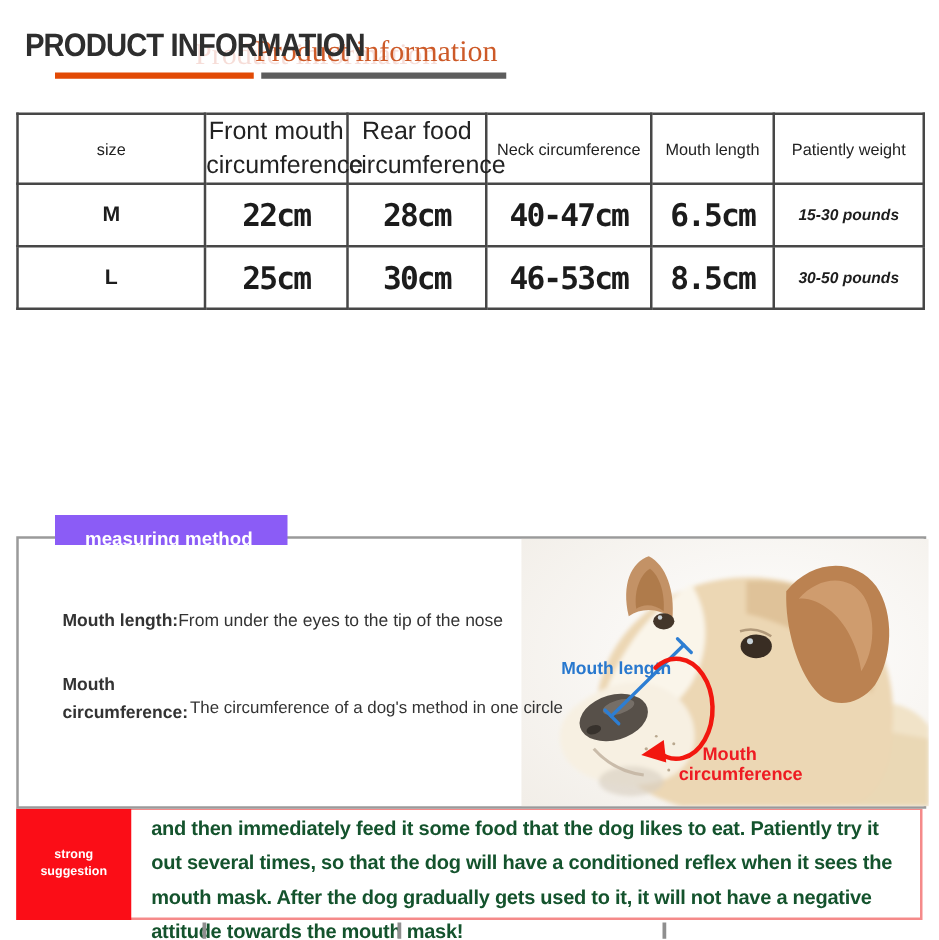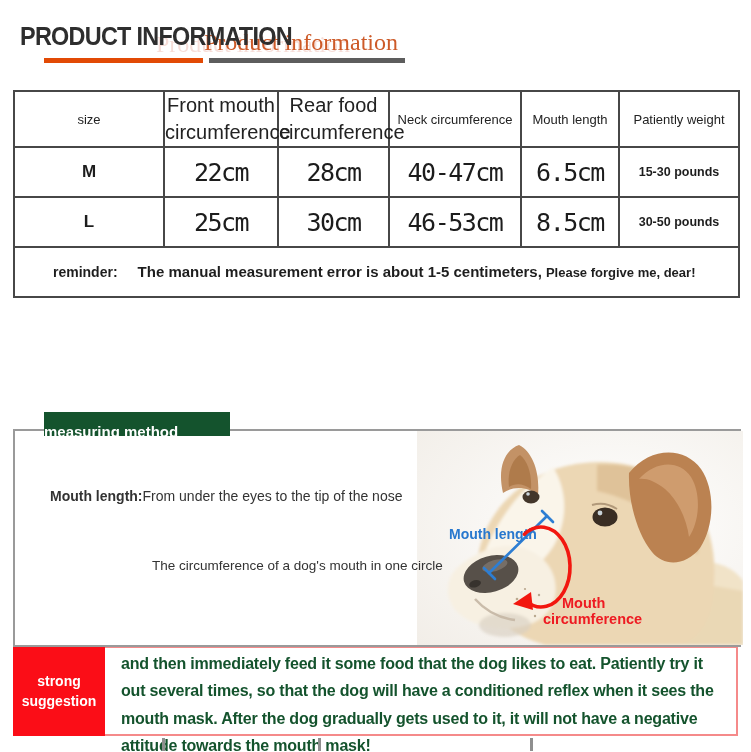--- a/index.html
+++ b/index.html
@@ -18,46 +18,46 @@
 
   
   table.size-table{position:absolute;left:13px;top:90px;width:725px;border-collapse:collapse;table-layout:fixed;}
   .size-table th,.size-table td{border:2px solid #474747;text-align:center;vertical-align:middle;padding:0;}
   .size-table th{font-weight:400;color:#222;height:47px;}
   .th-size{font-size:13px;border-radius:12px;}
   .th-wrap{font-size:20px;line-height:1.35;}
   .th-small{font-size:13px;}
   .size-table td{height:48px;}
   .cell-size{font-size:17px;font-weight:700;color:#1d1d1d;}
-  .cell-val{font-family:"DejaVu Sans Mono",monospace;font-weight:400;font-size:25px;letter-spacing:-1.5px;color:#1c1c1c;}
-  .cell-weight{font-size:12.5px;font-weight:700;color:#1d1d1d;}
+  .cell-val{font-family:"DejaVu Sans Mono",monospace;font-weight:700;font-size:25px;letter-spacing:-1.5px;color:#1c1c1c;}
+  .cell-weight{font-size:12.5px;font-weight:700;color:#1d1d1d;font-style:italic;}
   .reminder-cell{text-align:left !important;padding-left:38px !important;color:#1e1e1e;}
   .reminder-label{font-size:14px;font-weight:700;margin-right:20px;}
   .reminder-main{font-size:15px;font-weight:600;}
   .reminder-sub{font-size:13px;font-weight:600;margin-left:4px;}
 
   
   .measure-box{position:absolute;left:13px;top:429px;width:728px;height:218px;border:2px solid #9a9a9a;
                background:#fff;box-sizing:border-box;z-index:1;}
-  .measure-badge{position:absolute;left:44px;top:412px;width:186px;height:24px;background:#14532d;
-                 color:#fff;font-size:15px;font-weight:700;line-height:39px;
+  .measure-badge{position:absolute;left:44px;top:412px;width:186px;height:24px;background:#8b5cf6;
+                 color:#fff;font-size:15px;font-weight:700;line-height:39px;padding-left:24px;
                  box-sizing:border-box;z-index:4;}
   .ml-line{position:absolute;left:50px;top:488px;font-size:14px;color:#333;z-index:3;white-space:nowrap;}
   .ml-label{font-weight:600;}
   .mc-label{position:absolute;left:50px;top:536px;width:106px;font-size:14px;font-weight:600;color:#333;
             line-height:22px;z-index:3;}
   .mc-text{position:absolute;left:152px;top:558px;font-size:13.5px;color:#333;z-index:3;white-space:nowrap;}
   .dog-photo{position:absolute;left:417px;top:431px;width:326px;height:214px;z-index:2;}
 
   
   .sugg-box{position:absolute;left:13px;top:646px;width:725px;height:90px;border:2px solid #f58a8a;
             background:#fff;box-sizing:border-box;}
   .sugg-badge{position:absolute;left:-2px;top:-2px;bottom:-2px;width:92px;background:#fb0d17;color:#fff;
               display:flex;flex-direction:column;justify-content:center;align-items:center;
-              font-size:14px;font-weight:700;line-height:1.45;}
+              font-size:10px;font-weight:700;line-height:1.45;}
   .sugg-text{position:absolute;left:100px;right:5px;top:0;bottom:0;display:flex;align-items:center;
              color:#14532d;font-weight:600;font-size:16px;line-height:1.7;letter-spacing:-0.2px;
              padding:0 6px;}
 
   
   .tick{position:absolute;top:738px;width:3px;height:13px;background:#8f8f8f;}
   .tick-1{left:162px;} .tick-2{left:318px;} .tick-3{left:530px;}
 </style>
 </head>
 <body>
@@ -97,35 +97,31 @@
       <td class="cell-weight">15-30 pounds</td>
     </tr>
     <tr>
       <td class="cell-size">L</td>
       <td class="cell-val">25cm</td>
       <td class="cell-val">30cm</td>
       <td class="cell-val">46-53cm</td>
       <td class="cell-val">8.5cm</td>
       <td class="cell-weight">30-50 pounds</td>
     </tr>
-    <tr>
-      <td class="reminder-cell" colspan="6">
-        <span class="reminder-label">reminder:</span><span class="reminder-main">The manual measurement error is about 1-5 centimeters,</span><span class="reminder-sub">Please forgive me, dear!</span>
-      </td>
-    </tr>
   </tbody>
     </table>
 
   <div class="measure-box"></div>
   <div class="measure-badge">measuring method</div>
 
   <div class="ml-line">
     <span class="ml-label">Mouth length:</span><span>From under the eyes to the tip of the nose</span>
   </div>
-  <div class="mc-text">The circumference of a dog's mouth in one circle</div>
+  <div class="mc-label">Mouth circumference:</div>
+  <div class="mc-text">The circumference of a dog's method in one circle</div>
 
   <svg class="dog-photo" viewBox="0 0 326 214">
     <defs>
       <radialGradient id="bgGrad" cx="60%" cy="45%" r="80%">
         <stop offset="0%" stop-color="#ffffff"></stop>
         <stop offset="100%" stop-color="#f2eee8"></stop>
       </radialGradient>
       <filter id="soften" x="-20%" y="-20%" width="140%" height="140%">
         <feGaussianBlur stdDeviation="1.6"></feGaussianBlur>
       </filter>

